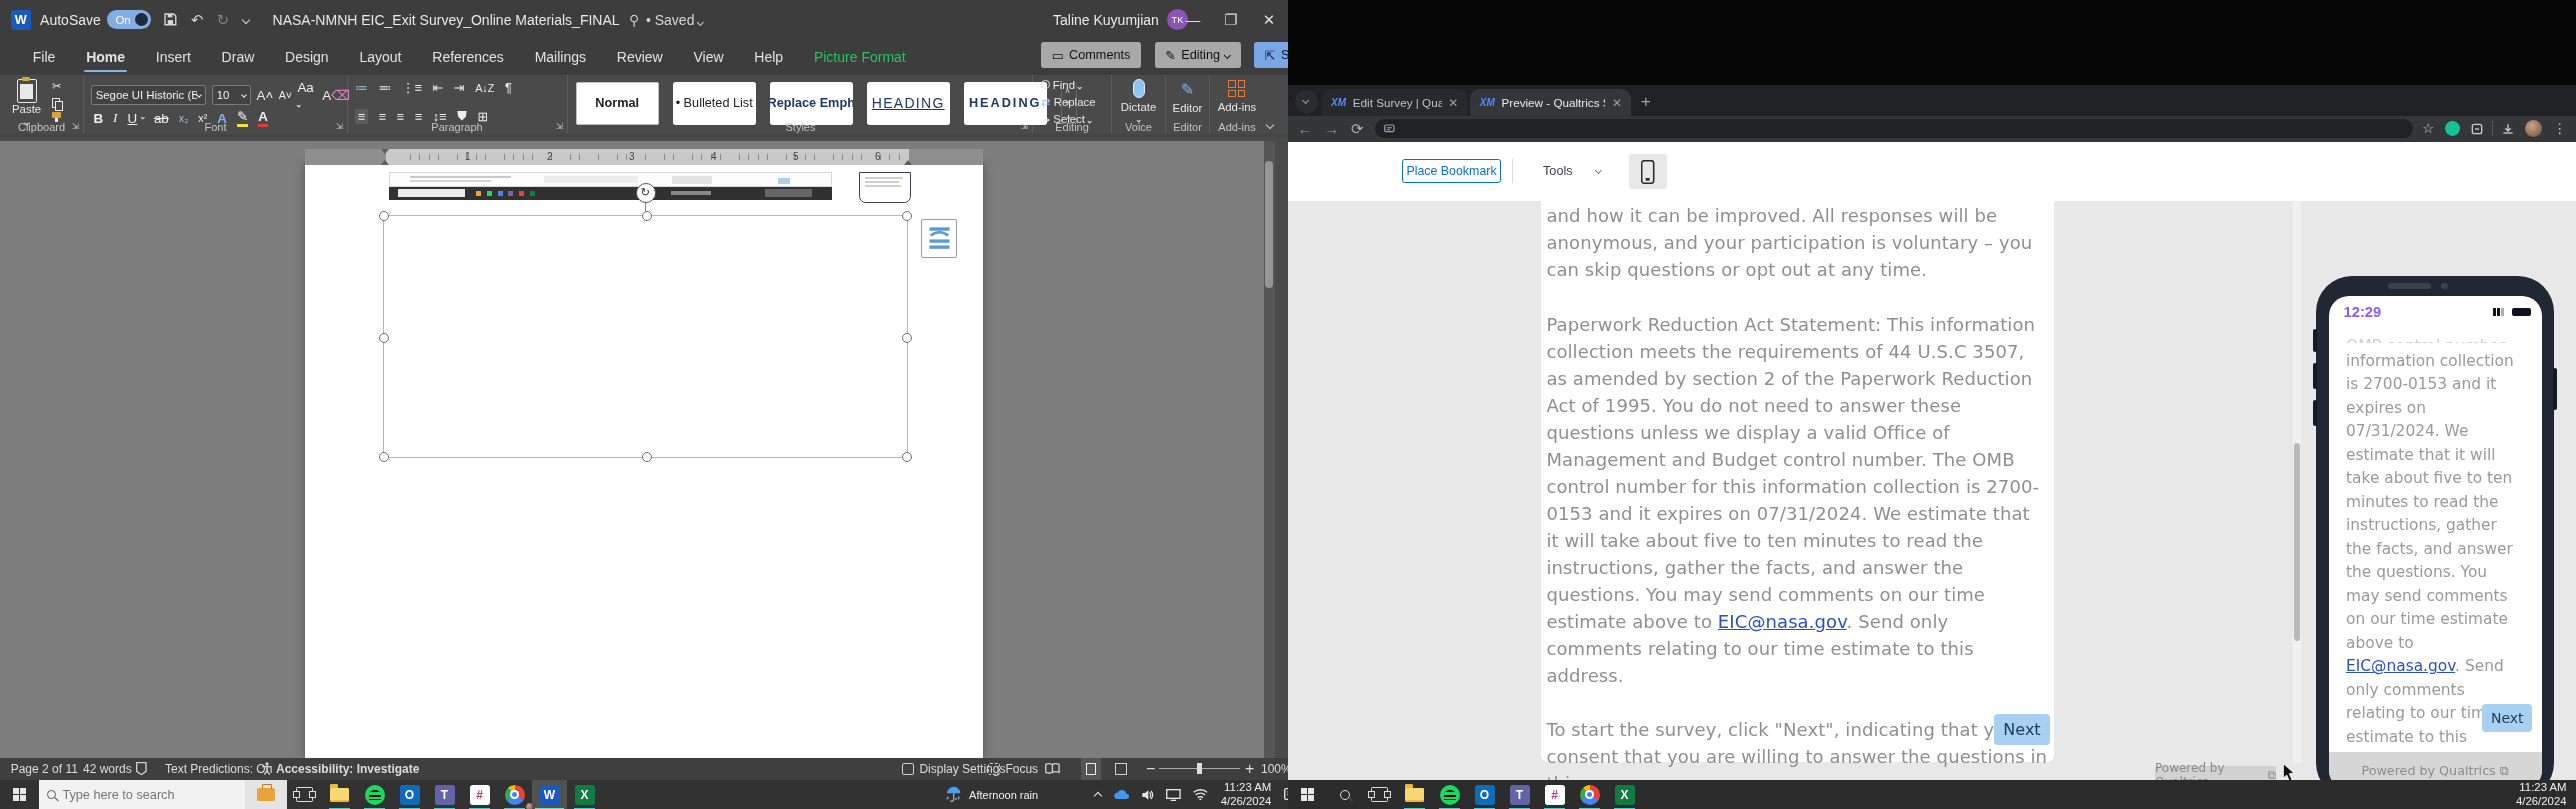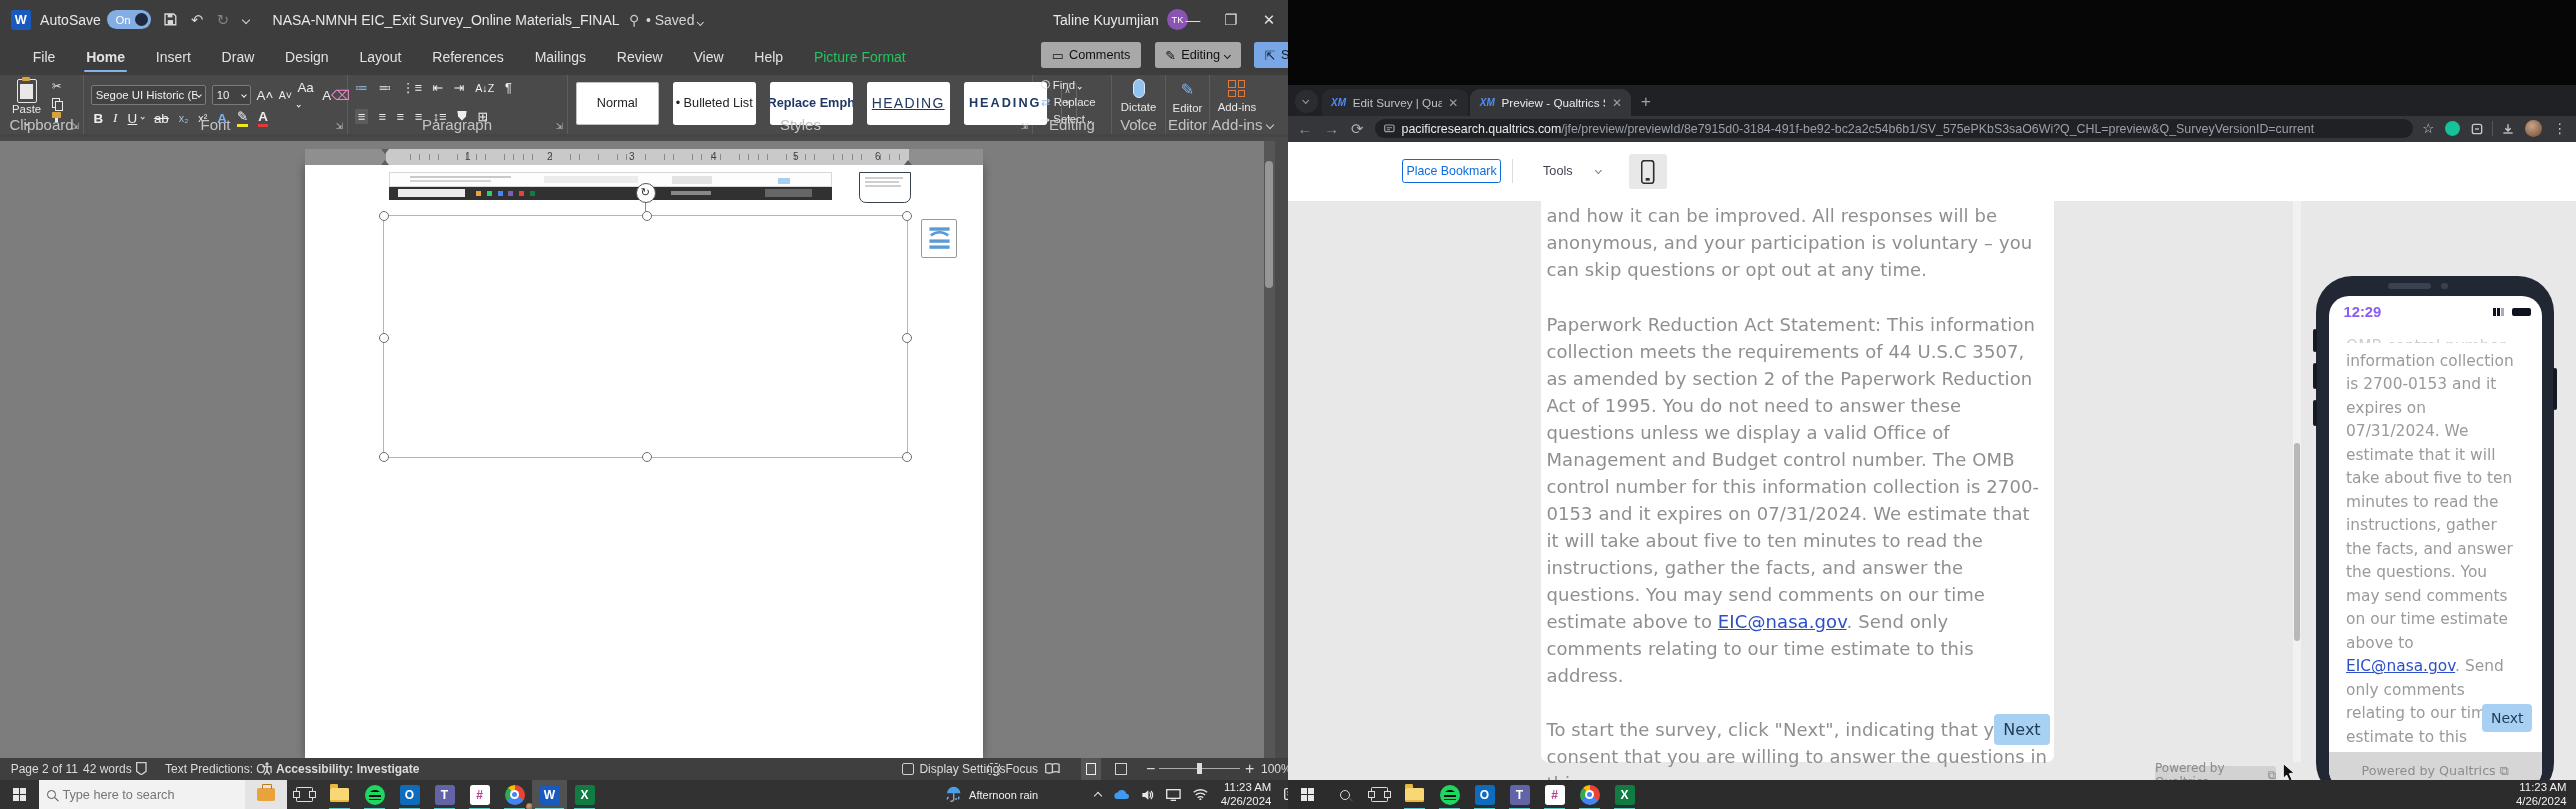--- a/index.html
+++ b/index.html
@@ -29,29 +29,29 @@
   .chev { display:inline-block; width:6px; height:6px; border-right:1.3px solid currentColor; border-bottom:1.3px solid currentColor; transform:rotate(45deg); }
 
   #wtabs { left:0; top:39px; width:1288px; height:36px; background:#3d3d3d; display:flex; align-items:center; padding-left:17.4px; gap:0; }
   .wtab { color:#e2e2e2; font-size:14px; padding:0 15.4px; height:36px; display:flex; align-items:center; position:relative; }
   .wtab.active { font-weight:bold; }
   .wtab.active::after { content:""; position:absolute; left:13.4px; right:13.4px; bottom:2.7px; height:2.7px; background:#85b3e6; border-radius:1.3px; }
   .wtab.contextual { color:#22c55e; }
 
   #wribbon { left:0; top:75px; width:1288px; height:62px; background:#4a4a4a; border-bottom:3.4px solid #454545; color:#e4e4e4; }
   .rgroup { position:absolute; top:0; height:59px; border-right:0.7px solid #5c5c5c; }
-  .glabel { position:absolute; bottom:1.3px; left:0; right:0; text-align:center; font-size:15px; color:#c3c3c3; }
+  .glabel { position:absolute; bottom:1.3px; left:0; right:0; text-align:center; font-size:11px; color:#c3c3c3; }
   .launcher { position:absolute; bottom:2.7px; right:4px; font-size:8.7px; color:#c3c3c3; }
   .ribrow { display:flex; align-items:center; gap:8px; }
   .fbox { background:#424242; border:0.7px solid #7a7a7a; border-radius:2px; color:#f0f0f0; font-size:11.4px;
           height:20px; display:flex; align-items:center; padding:0 4px; justify-content:space-between; }
   .rglyph { font-size:13.4px; color:#eee; }
   .style-card { width:83px; height:43px; background:#fff; border-radius:2.7px; margin-right:6px;
                 display:flex; align-items:center; justify-content:center; font-size:12.7px; color:#222; overflow:hidden; white-space:nowrap; }
-  .style-card.sel { outline:1.3px solid #bfbfbf; outline-offset:-1.3px; }
+  .style-card.sel { outline:1.3px solid #bfbfbf; outline-offset:-1.3px;font-weight:bold; }
   .style-navy { color:#1f3864; font-weight:bold; }
   .style-head { color:#1f3864; text-decoration:underline; font-size:14px; letter-spacing:1.3px; }
   .ribbtnlab { font-size:11.4px; color:#e8e8e8; }
 
   
   #wruler { left:305px; top:149px; width:678px; height:16px; background:#8f8f8f; }
   #wruler .inner { position:absolute; left:81px; width:523px; top:0; height:16px; background:#c9c9c9; }
   .ticks { position:absolute; left:0; right:0; top:5.4px; height:5.4px;
            background:repeating-linear-gradient(90deg,transparent 0 8.7px,#6e6e6e 8.7px 9.4px); opacity:.7; }
   .rulnum { position:absolute; top:2px; font-size:10px; color:#3f3f3f; }
@@ -605,21 +605,20 @@
 
   <div id="ctoolbar" class="abs">
     <span class="nav-ic" style="margin-left:9.4px; opacity:.75">←</span>
     <span class="nav-ic" style="opacity:.75">→</span>
     <span class="nav-ic">⟳</span>
     <div class="urlpill">
       <svg width="10.7" height="10.7" viewBox="0 0 16 16">
           <rect x="1" y="3" width="14" height="10" rx="2" fill="none" stroke="#9aa0a6" stroke-width="1.8"></rect>
           <path d="M4 7h8M4 10h5" stroke="#9aa0a6" stroke-width="1.5"></path>
         </svg>
-      <span><span class="dom">pacificresearch.qualtrics.com</span><span class="path">/jfe/preview/previewId/8e7915d0-3184-491f-be92-bc2a2c54b6b1/SV_575ePKbS3saO6Wi?Q_CHL=preview&amp;Q_SurveyVersionID=current</span></span>
     </div>
     <span class="ext-ic" style="margin-left:9.4px">☆</span>
     <span class="gcircle"></span>
     <span class="ext-ic">
         <svg width="12" height="12" viewBox="0 0 18 18">
           <rect x="2" y="2" width="14" height="14" rx="3" fill="none" stroke="#c7cacd" stroke-width="2"></rect>
           <path d="M6 9h6" stroke="#c7cacd" stroke-width="2"></path>
         </svg>
       </span>
     <span style="width:0.7px;height:14.8px;background:#53565a;margin:0 4px"></span>

